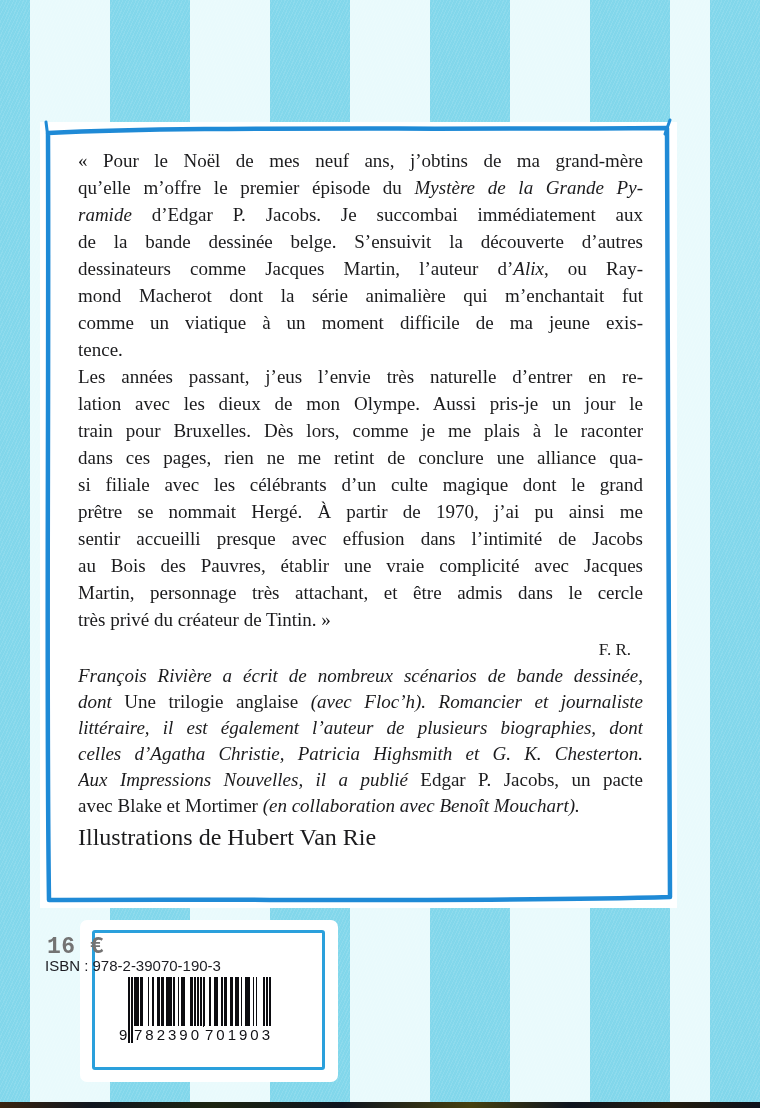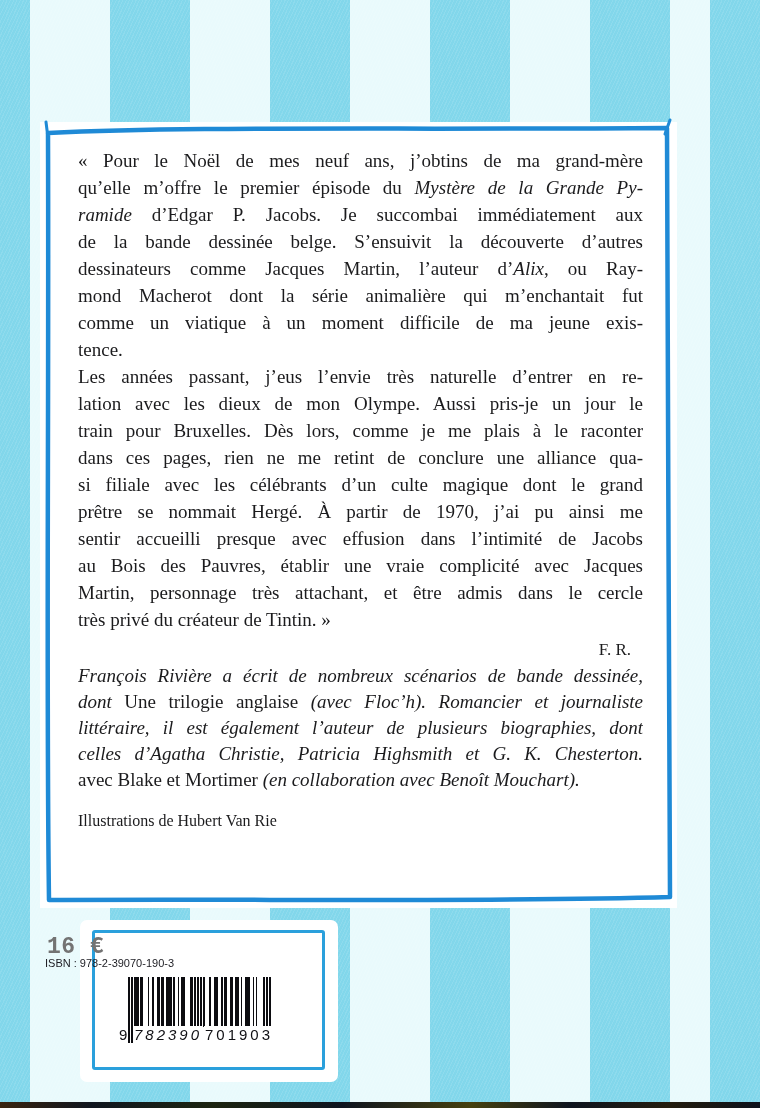--- a/index.html
+++ b/index.html
@@ -31,55 +31,55 @@
     color:var(--ink,#1b1b1d);font-size:19px;
   }
   .qline{line-height:27px;height:27px;text-align:justify;text-align-last:justify;overflow:hidden;}
   .qline.last{text-align-last:left;}
   .bline{line-height:26px;height:26px;font-style:italic;text-align:justify;text-align-last:justify;overflow:hidden;}
   .bline.last{text-align-last:left;}
   .seg-i{font-style:italic;}
   .seg-r{font-style:normal;}
   .signature{text-align:right;padding-right:12px;line-height:27px;margin-top:3px;font-size:17px;}
   .bio{}
-  .credit{margin-top:15px;font-size:16px;line-height:26px;}
+  .credit{margin-top:5px;font-size:24px;line-height:26px;}
   
   .price-label{
     position:absolute;left:80px;top:920px;width:258px;height:162px;
     background:#ffffff;border-radius:7px;
   }
   .label-frame{
     position:absolute;left:12px;top:10px;right:13px;bottom:12px;
     border:3px solid var(--label-frame,#2aa0dc);border-radius:3px;
   }
   .price{
     position:absolute;left:47px;top:934px;
     font-family:Liberation Mono, monospace;
     font-weight:bold;font-size:23px;color:#737373;letter-spacing:.5px;
   }
   .isbn{
     position:absolute;left:45px;top:957px;
     font-family:"Liberation Sans","DejaVu Sans",sans-serif;
-    font-size:11px;color:#1c1c22;
+    font-size:15px;color:#1c1c22;
   }
   .barcode{
     position:absolute;left:128px;top:977px;width:143px;height:70px;
   }
   .bars{display:flex;height:66px;align-items:flex-start;}
   .mod{flex:0 0 1.5px;height:50px;}
   .mod.bar{background:#0c0c10;}
   .mod.tall{height:66px;}
   .bdigit{
     position:absolute;
     font-family:"Liberation Sans","DejaVu Sans",sans-serif;
     font-size:15px;color:#101014;letter-spacing:3px;
     background:#ffffff;line-height:17px;
   }
   .d-first{left:-10px;top:49px;letter-spacing:0;padding:0 1px;}
-  .d-left{left:5px;top:49px;padding:0 1px;font-style:italic;}
+  .d-left{left:5px;top:49px;padding:0 1px;}
   .d-right{left:76px;top:49px;padding:0 1px;}
   
   .scan-edge{
     position:absolute;left:0;right:0;bottom:0;height:6px;
     background:linear-gradient(90deg,#3a2410 0%,#10161f 12%,#1c2410 28%,#0e141f 45%,#46400f 62%,#0e141f 75%,#241d0e 88%,#0c111b 100%);
   }
 </style>
 </head>
 <body style="--stripe-blue: #82d7eb; --stripe-pale: #e9fafc; --frame-blue: #1f8ad6; --label-frame: #2aa0dc; --ink: #1b1b1d;">
 
@@ -115,20 +115,21 @@
         <div class="qline"><span>au Bois des Pauvres, établir une vraie complicité avec Jacques</span></div>
         <div class="qline"><span>Martin, personnage très attachant, et être admis dans le cercle</span></div>
         <div class="qline last"><span>très privé du créateur de Tintin. »</span></div>
       </div>
     <div class="signature">F. R.</div>
     <div class="bio">
         <div class="bline"><span>François Rivière a écrit de nombreux scénarios de bande dessinée,</span></div>
         <div class="bline"><span>dont </span><span class="seg-r">Une trilogie anglaise </span><span>(avec Floc’h). Romancier et journaliste</span></div>
         <div class="bline"><span>littéraire, il est également l’auteur de plusieurs biographies, dont</span></div>
         <div class="bline"><span>celles d’Agatha Christie, Patricia Highsmith et G. K. Chesterton.</span></div>
+        <div class="bline"><span>Aux Impressions Nouvelles, il a publié </span><span class="seg-r">Edgar P. Jacobs, un pacte</span></div>
         <div class="bline last"><span class="seg-r">avec Blake et Mortimer </span><span>(en collaboration avec Benoît Mouchart).</span></div>
       </div>
     <div class="credit">Illustrations de Hubert Van Rie</div>
   </div>
 </div>
 
 <div class="price-label">
   <div class="label-frame"></div>
 </div>
 <div class="price">16 €</div>

